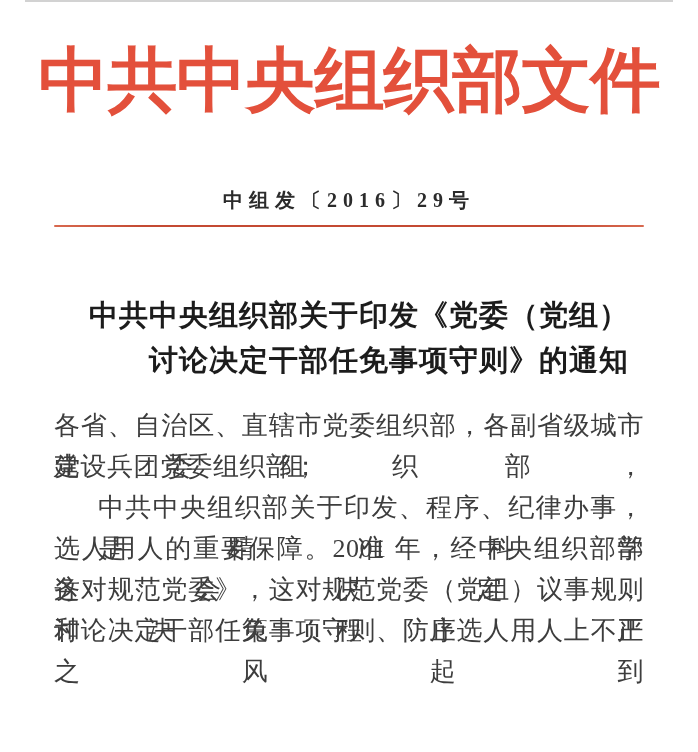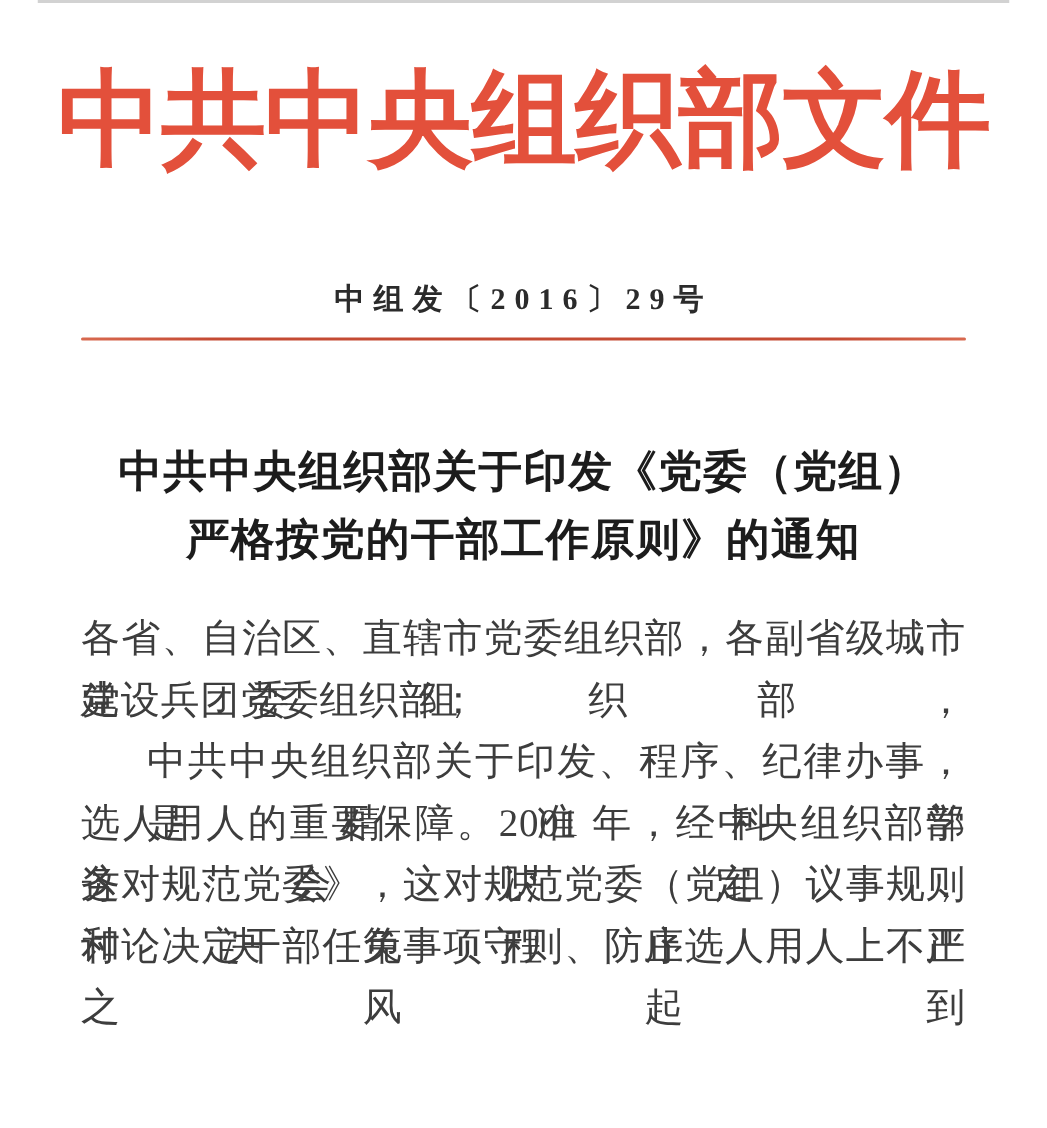--- a/index.html
+++ b/index.html
@@ -40,21 +40,21 @@
   .red-rule {
     margin: 12px auto 0;
     width: 590px;
     height: 2px;
     background: linear-gradient(90deg, #d8694f, #c44a33 15%, #c44a33 85%, #d8694f);
     border-radius: 1px;
   }
   .doc-title {
     margin: 66px auto 0;
     width: 560px;
-    text-align: center;
+    text-align: right;
     font-size: 29px;
     line-height: 45px;
     font-weight: bold;
     color: #1c1c1c;
     letter-spacing: 1px;
   }
   .doc-title .title-line { display: block; }
   .body-block {
     margin: 22px auto 0;
     width: 590px;
@@ -83,21 +83,21 @@
   <div class="scan-edge"></div>
 
   <h1 class="org-title">中共中央组织部文件</h1>
 
   <div class="doc-number">中组发〔2016〕29号</div>
 
   <div class="red-rule"></div>
 
   <h2 class="doc-title">
     <span class="title-line">中共中央组织部关于印发《党委（党组）</span>
-    <span class="title-line">严格按党的干部工作原则》的通知</span>
+    <span class="title-line">讨论决定干部任免事项守则》的通知</span>
   </h2>
 
   <div class="body-block" id="body-block">
       <div class="body-line">各省、自治区、直辖市党委组织部，各副省级城市党委组织部，</div>
       <div class="body-line no-justify">建设兵团党委组织部；</div>
       <div class="body-line indent">中共中央组织部关于印发、程序、纪律办事，是精准科学</div>
       <div class="body-line">选人用人的重要保障。2001 年，经中央组织部部务会决定，</div>
       <div class="body-line">这对规范党委》，这对规范党委（党组）议事规则和决策程序、严</div>
       <div class="body-line">讨论决定干部任免事项守则、防止选人用人上不正之风起到</div>
     </div>

